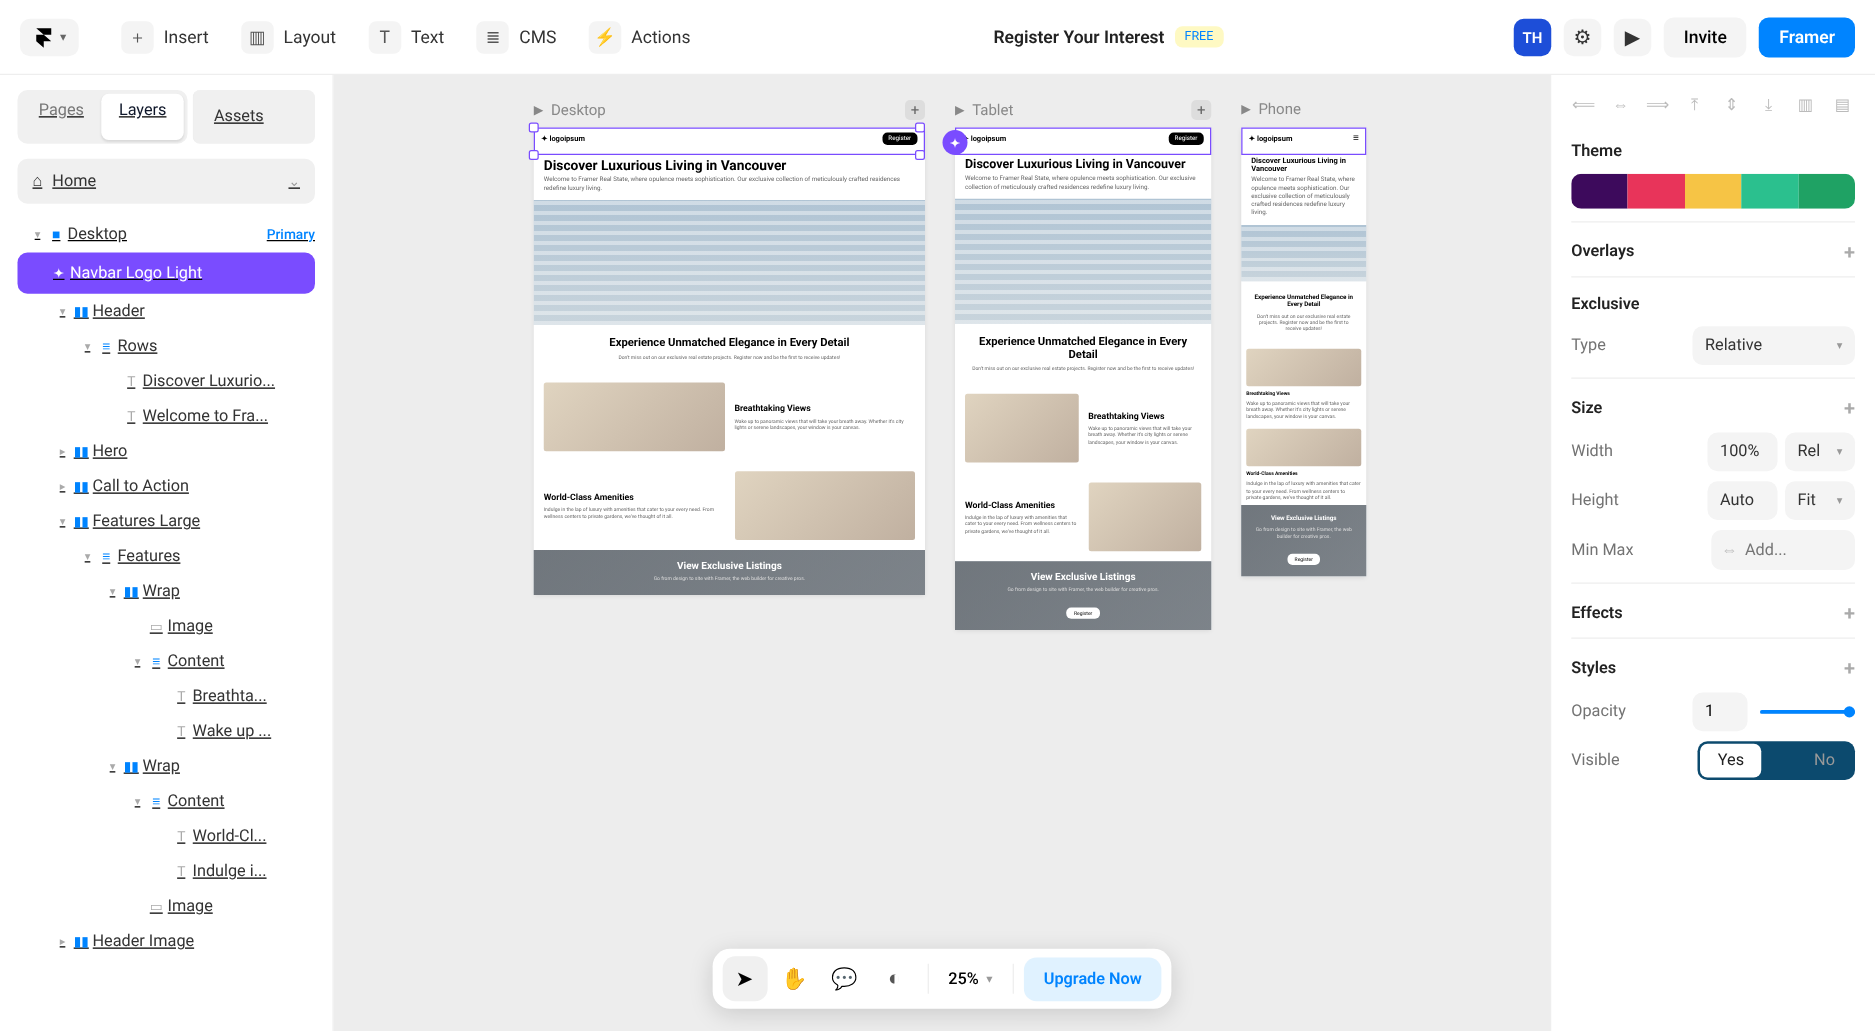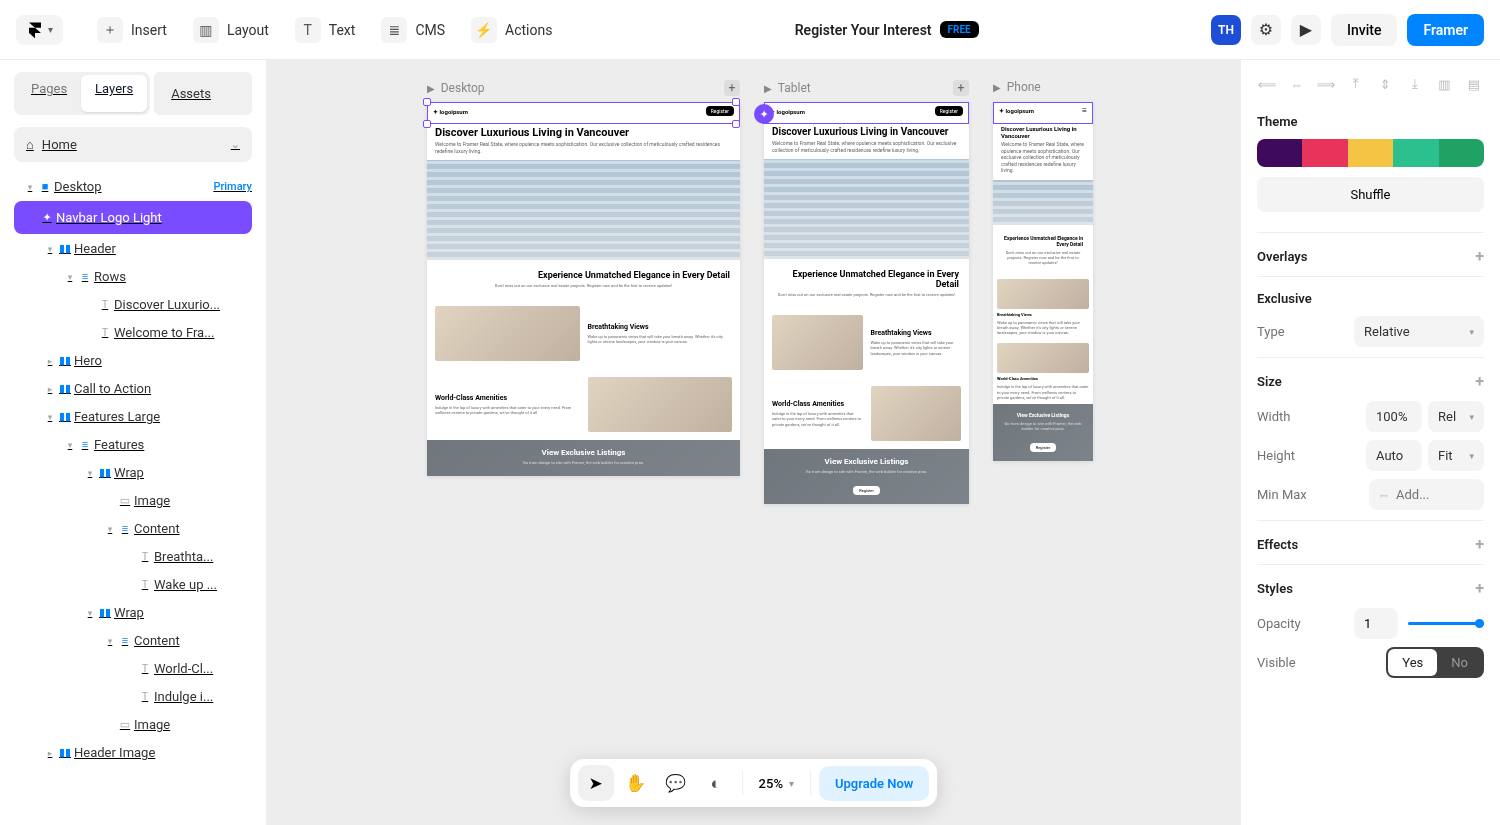--- a/index.html
+++ b/index.html
@@ -8,21 +8,21 @@
 
 .toolbar { height: 60px; display: flex; align-items: center; padding: 0 16px; border-bottom: 1px solid #eee; }
 .tb-left { display: flex; align-items: center; gap: 6px; }
 .logo-btn { display: flex; align-items: center; gap: 4px; background: #f4f4f4; border-radius: 8px; padding: 6px 10px; cursor: pointer; }
 .logo-btn svg { width: 18px; height: 18px; }
 .logo-btn .chev { font-size: 10px; color: #666; }
 .tb-item { display: flex; align-items: center; gap: 8px; padding: 6px 10px; border-radius: 8px; cursor: pointer; font-size: 14px; color: #333; }
 .tb-item .ic { width: 26px; height: 26px; background: #f4f4f4; border-radius: 6px; display: flex; align-items: center; justify-content: center; font-size: 14px; color: #555; }
 .tb-center { flex: 1; display: flex; justify-content: center; align-items: center; gap: 8px; }
 .proj-title { font-size: 14px; font-weight: 600; color: #222; }
-.free-badge { background: #000000; color: #0084ff; font-size: 10px; font-weight: 700; padding: 3px 8px; border-radius: 6px; }
+.free-badge { background: #fef9c3; color: #0084ff; font-size: 10px; font-weight: 400; padding: 3px 8px; border-radius: 6px; }
 .tb-right { display: flex; align-items: center; gap: 10px; }
 .av { width: 30px; height: 30px; background: #1d4ed8; color: #fff; border-radius: 8px; display: flex; align-items: center; justify-content: center; font-size: 12px; font-weight: 600; }
 .iconbtn { width: 30px; height: 30px; background: #f4f4f4; border-radius: 8px; display: flex; align-items: center; justify-content: center; cursor: pointer; color: #333; }
 .invite-btn { background: #f4f4f4; border: none; border-radius: 8px; padding: 8px 16px; font-size: 14px; font-weight: 500; cursor: pointer; }
 .publish-btn { background: #0084ff; color: #fff; border: none; border-radius: 8px; padding: 8px 16px; font-size: 14px; font-weight: 600; cursor: pointer; }
 
 
 .main { display: flex; height: 765px; }
 
 
@@ -66,21 +66,21 @@
 .frame .regbtn { background: #000; color: #fff; font-size: 5px; padding: 2px 5px; border-radius: 4px; }
 .frame .ham { font-size: 8px; }
 .frame h1 { font-size: 11px; font-weight: 700; padding: 6px 8px 2px; line-height: 1.2; }
 .frame.tab h1 { font-size: 10px; }
 .frame.ph h1 { font-size: 6px; }
 .frame p { font-size: 5px; color: #666; padding: 0 8px 6px; line-height: 1.3; }
 .frame .heroimg { width: 100%; height: 100px; background: linear-gradient(180deg, #b0c4d4 0%, #c8d4dc 100%); position: relative; overflow: hidden; }
 .frame.tab .heroimg { height: 100px; }
 .frame.ph .heroimg { height: 45px; }
 .heroimg::after { content: ''; position: absolute; inset: 0; background: repeating-linear-gradient(0deg, rgba(255,255,255,0.4) 0 3px, transparent 3px 8px); }
-.frame h2 { font-size: 9px; font-weight: 700; text-align: right; padding: 10px 10px 3px; }
+.frame h2 { font-size: 9px; font-weight: 700; text-align: center; padding: 10px 10px 3px; }
 .frame.ph h2 { font-size: 5px; }
 .frame .sub { font-size: 4px; text-align: center; color: #666; padding: 0 10px 10px; }
 .feat { display: flex; gap: 8px; padding: 8px; align-items: center; }
 .feat.rev { flex-direction: row-reverse; }
 .frame.ph .feat { flex-direction: column; padding: 4px; gap: 3px; }
 .feat .fimg { width: 50%; height: 55px; background: linear-gradient(135deg, #e0d4c0 0%, #c0b0a0 100%); border-radius: 2px; }
 .frame.ph .feat .fimg { width: 100%; height: 30px; }
 .feat .ftxt { width: 50%; }
 .frame.ph .feat .ftxt { width: 100%; }
 .feat h3 { font-size: 7px; font-weight: 700; margin-bottom: 3px; }
@@ -116,21 +116,21 @@
 .prop-row { display: flex; align-items: center; justify-content: space-between; margin: 8px 0; }
 .prop-label { color: #737373; font-size: 13px; }
 .prop-ctrl { display: flex; gap: 6px; }
 .sel { background: #f4f4f4; border: none; border-radius: 8px; padding: 8px 10px; font-size: 13px; min-width: 90px; cursor: pointer; display: flex; align-items: center; justify-content: space-between; }
 .sel.sm { min-width: 56px; }
 .sel .chv { font-size: 9px; color: #999; margin-left: 6px; }
 .inp { background: #f4f4f4; border: none; border-radius: 8px; padding: 8px 10px; font-size: 13px; width: 60px; }
 .minmax { background: #f4f4f4; border-radius: 8px; padding: 8px; display: flex; align-items: center; gap: 6px; }
 .minmax .ic2 { color: #bbb; }
 .minmax input { border: none; background: none; font-size: 13px; width: 80px; outline: none; }
-.seg2 { display: flex; background: #404040; border-radius: 8px; padding: 2px; }
+.seg2 { display: flex; background: #0c4a6e; border-radius: 8px; padding: 2px; gap: 28px; }
 .seg2 .opt { padding: 6px 14px; font-size: 13px; color: #999; border-radius: 6px; cursor: pointer; }
 .seg2 .opt.on { background: #fff; color: #222; }
 .slider-row { display: flex; align-items: center; gap: 10px; }
 .slider { flex: 1; height: 3px; background: #ddd; border-radius: 2px; position: relative; }
 .slider::after { content: ''; position: absolute; right: 0; top: -3px; width: 9px; height: 9px; border-radius: 50%; background: #0084ff; }
 .slider::before { content: ''; position: absolute; left: 0; right: 0; height: 3px; background: #0084ff; border-radius: 2px; }
 </style>
 </head>
 <body>
 
@@ -452,21 +452,20 @@
     <div class="sec-title">
         <span>Theme</span>
       </div>
     <div class="swatches" id="swatches">
         <div class="sw" style="background: rgb(61, 10, 92);"></div>
         <div class="sw" style="background: rgb(232, 52, 90);"></div>
         <div class="sw" style="background: rgb(246, 196, 69);"></div>
         <div class="sw" style="background: rgb(43, 192, 142);"></div>
         <div class="sw" style="background: rgb(31, 162, 100);"></div>
       </div>
-    <button class="shuffle">Shuffle</button>
     <div class="divider"></div>
 
     <div class="sec-title">
         <span>Overlays</span>
         <span class="add">+</span>
       </div>
     <div class="divider"></div>
 
     <div class="sec-title">
         <span>Exclusive</span>

